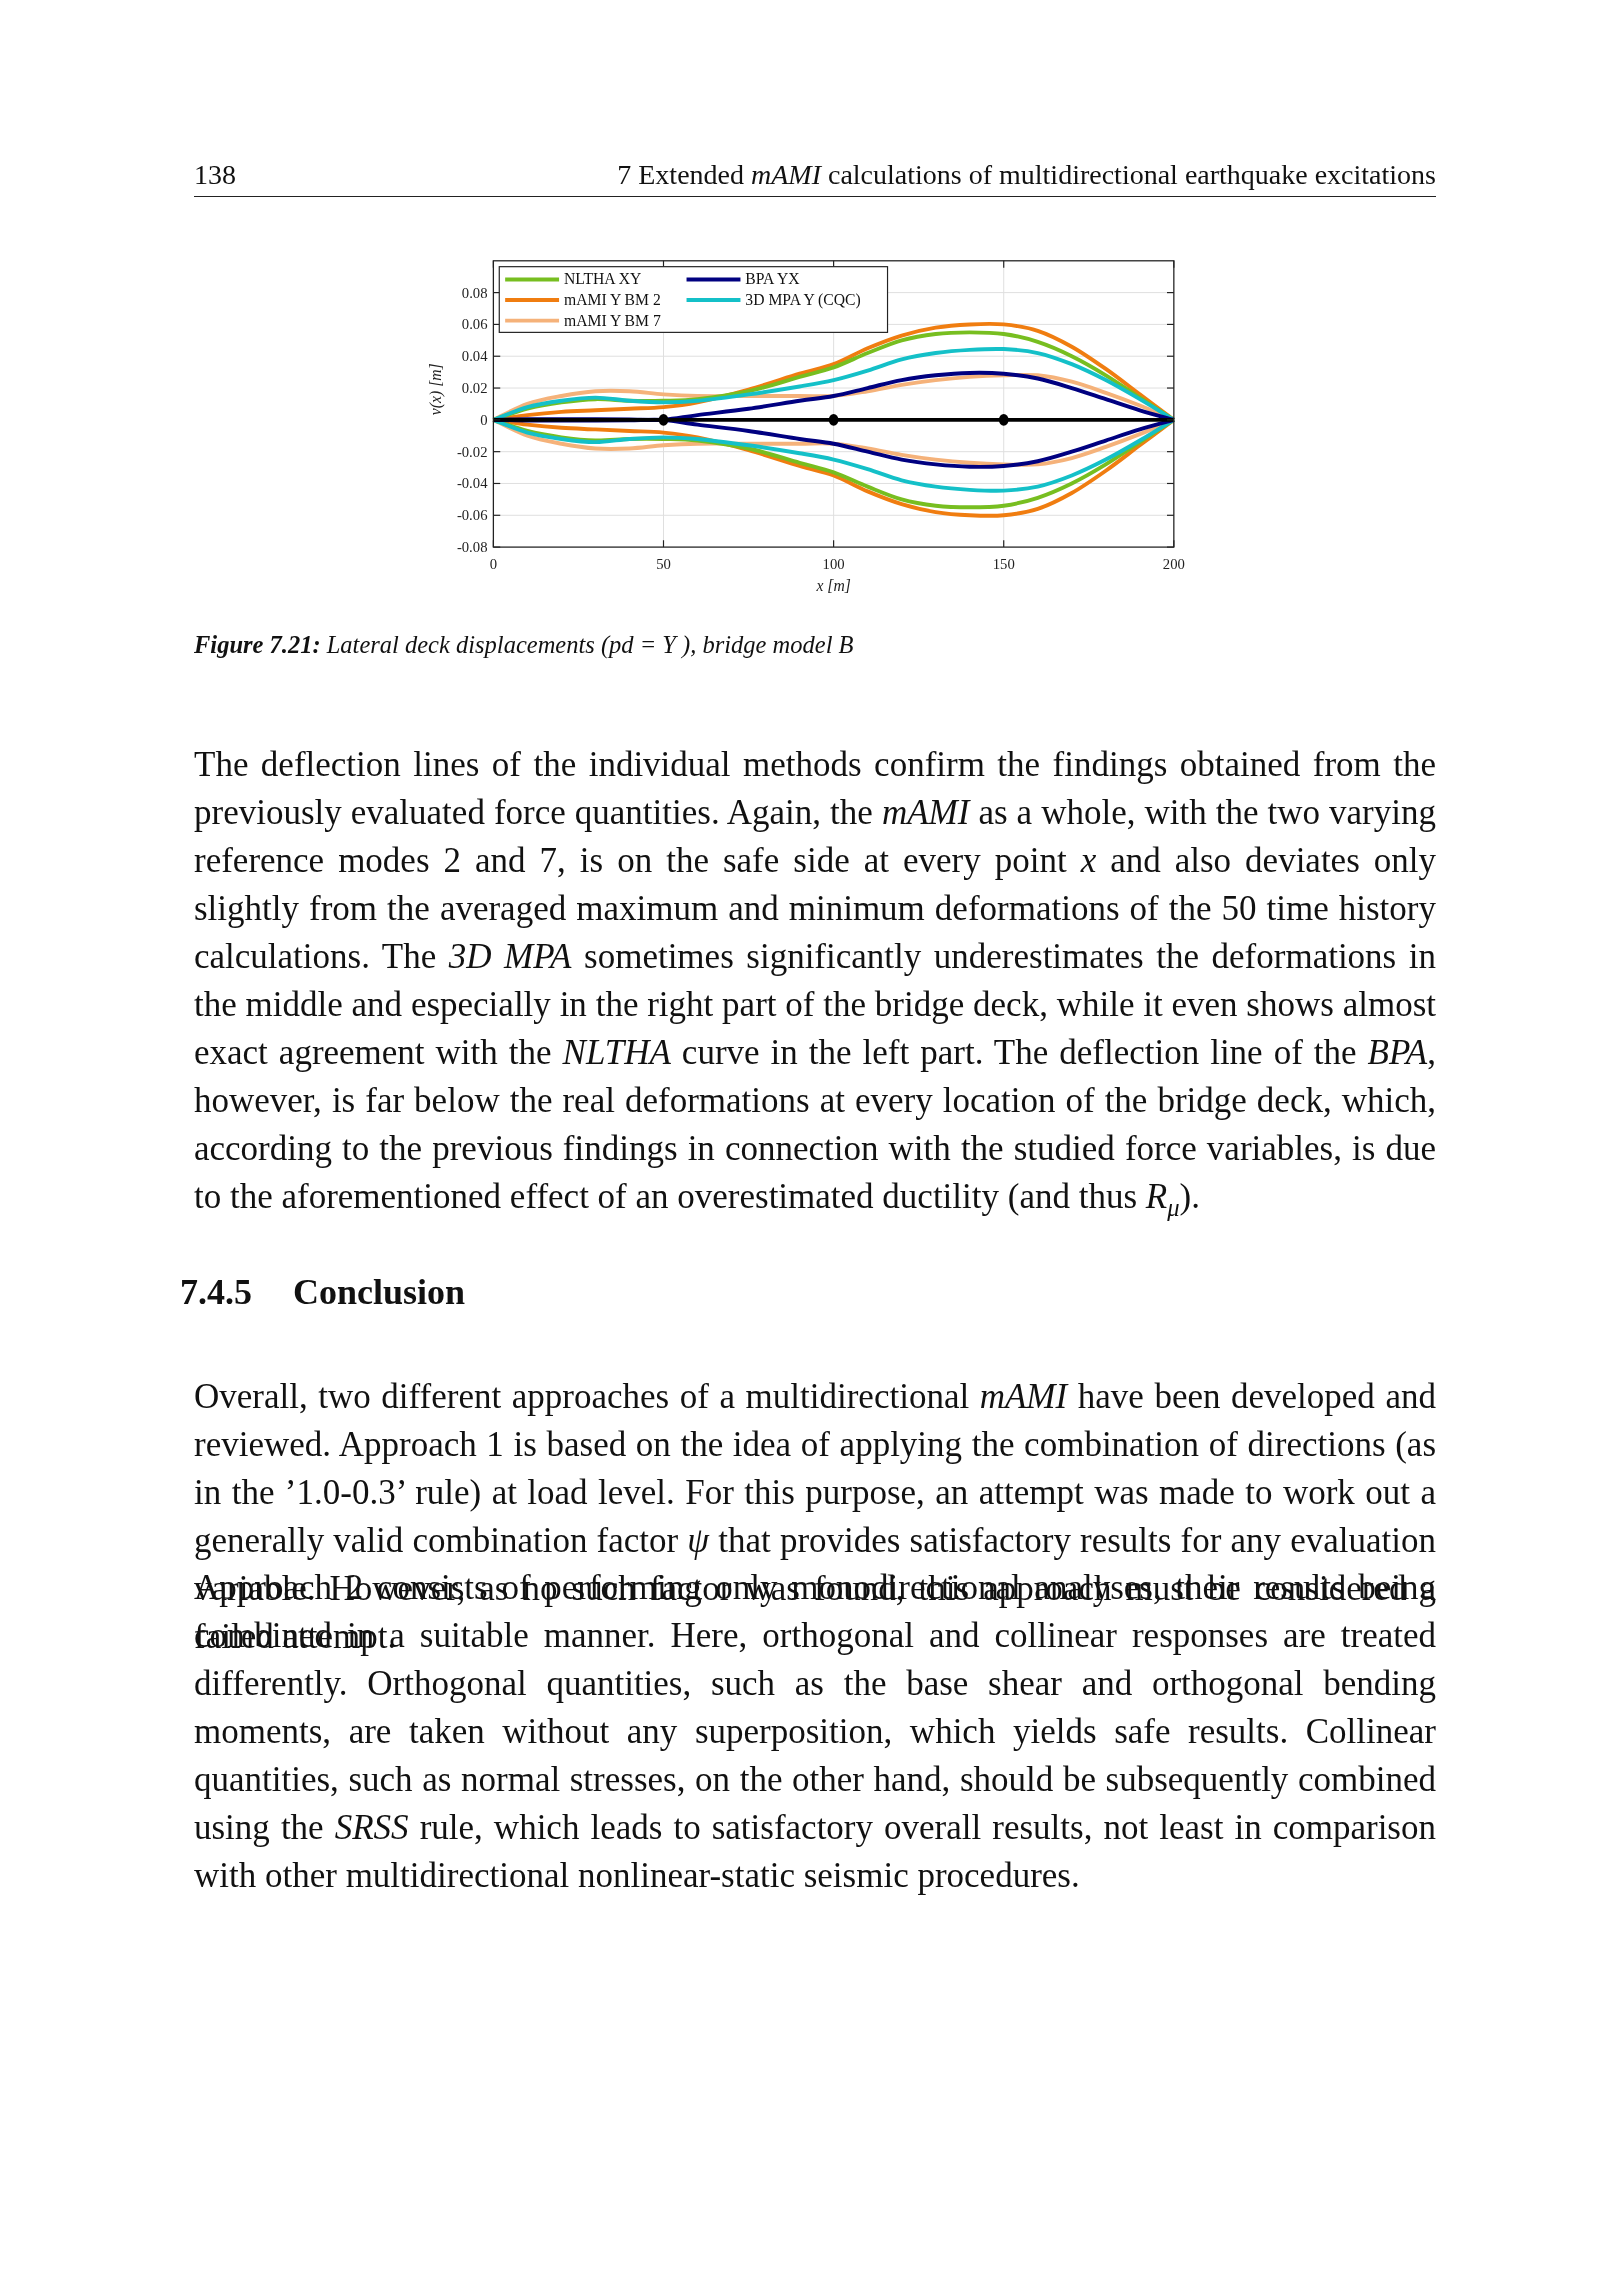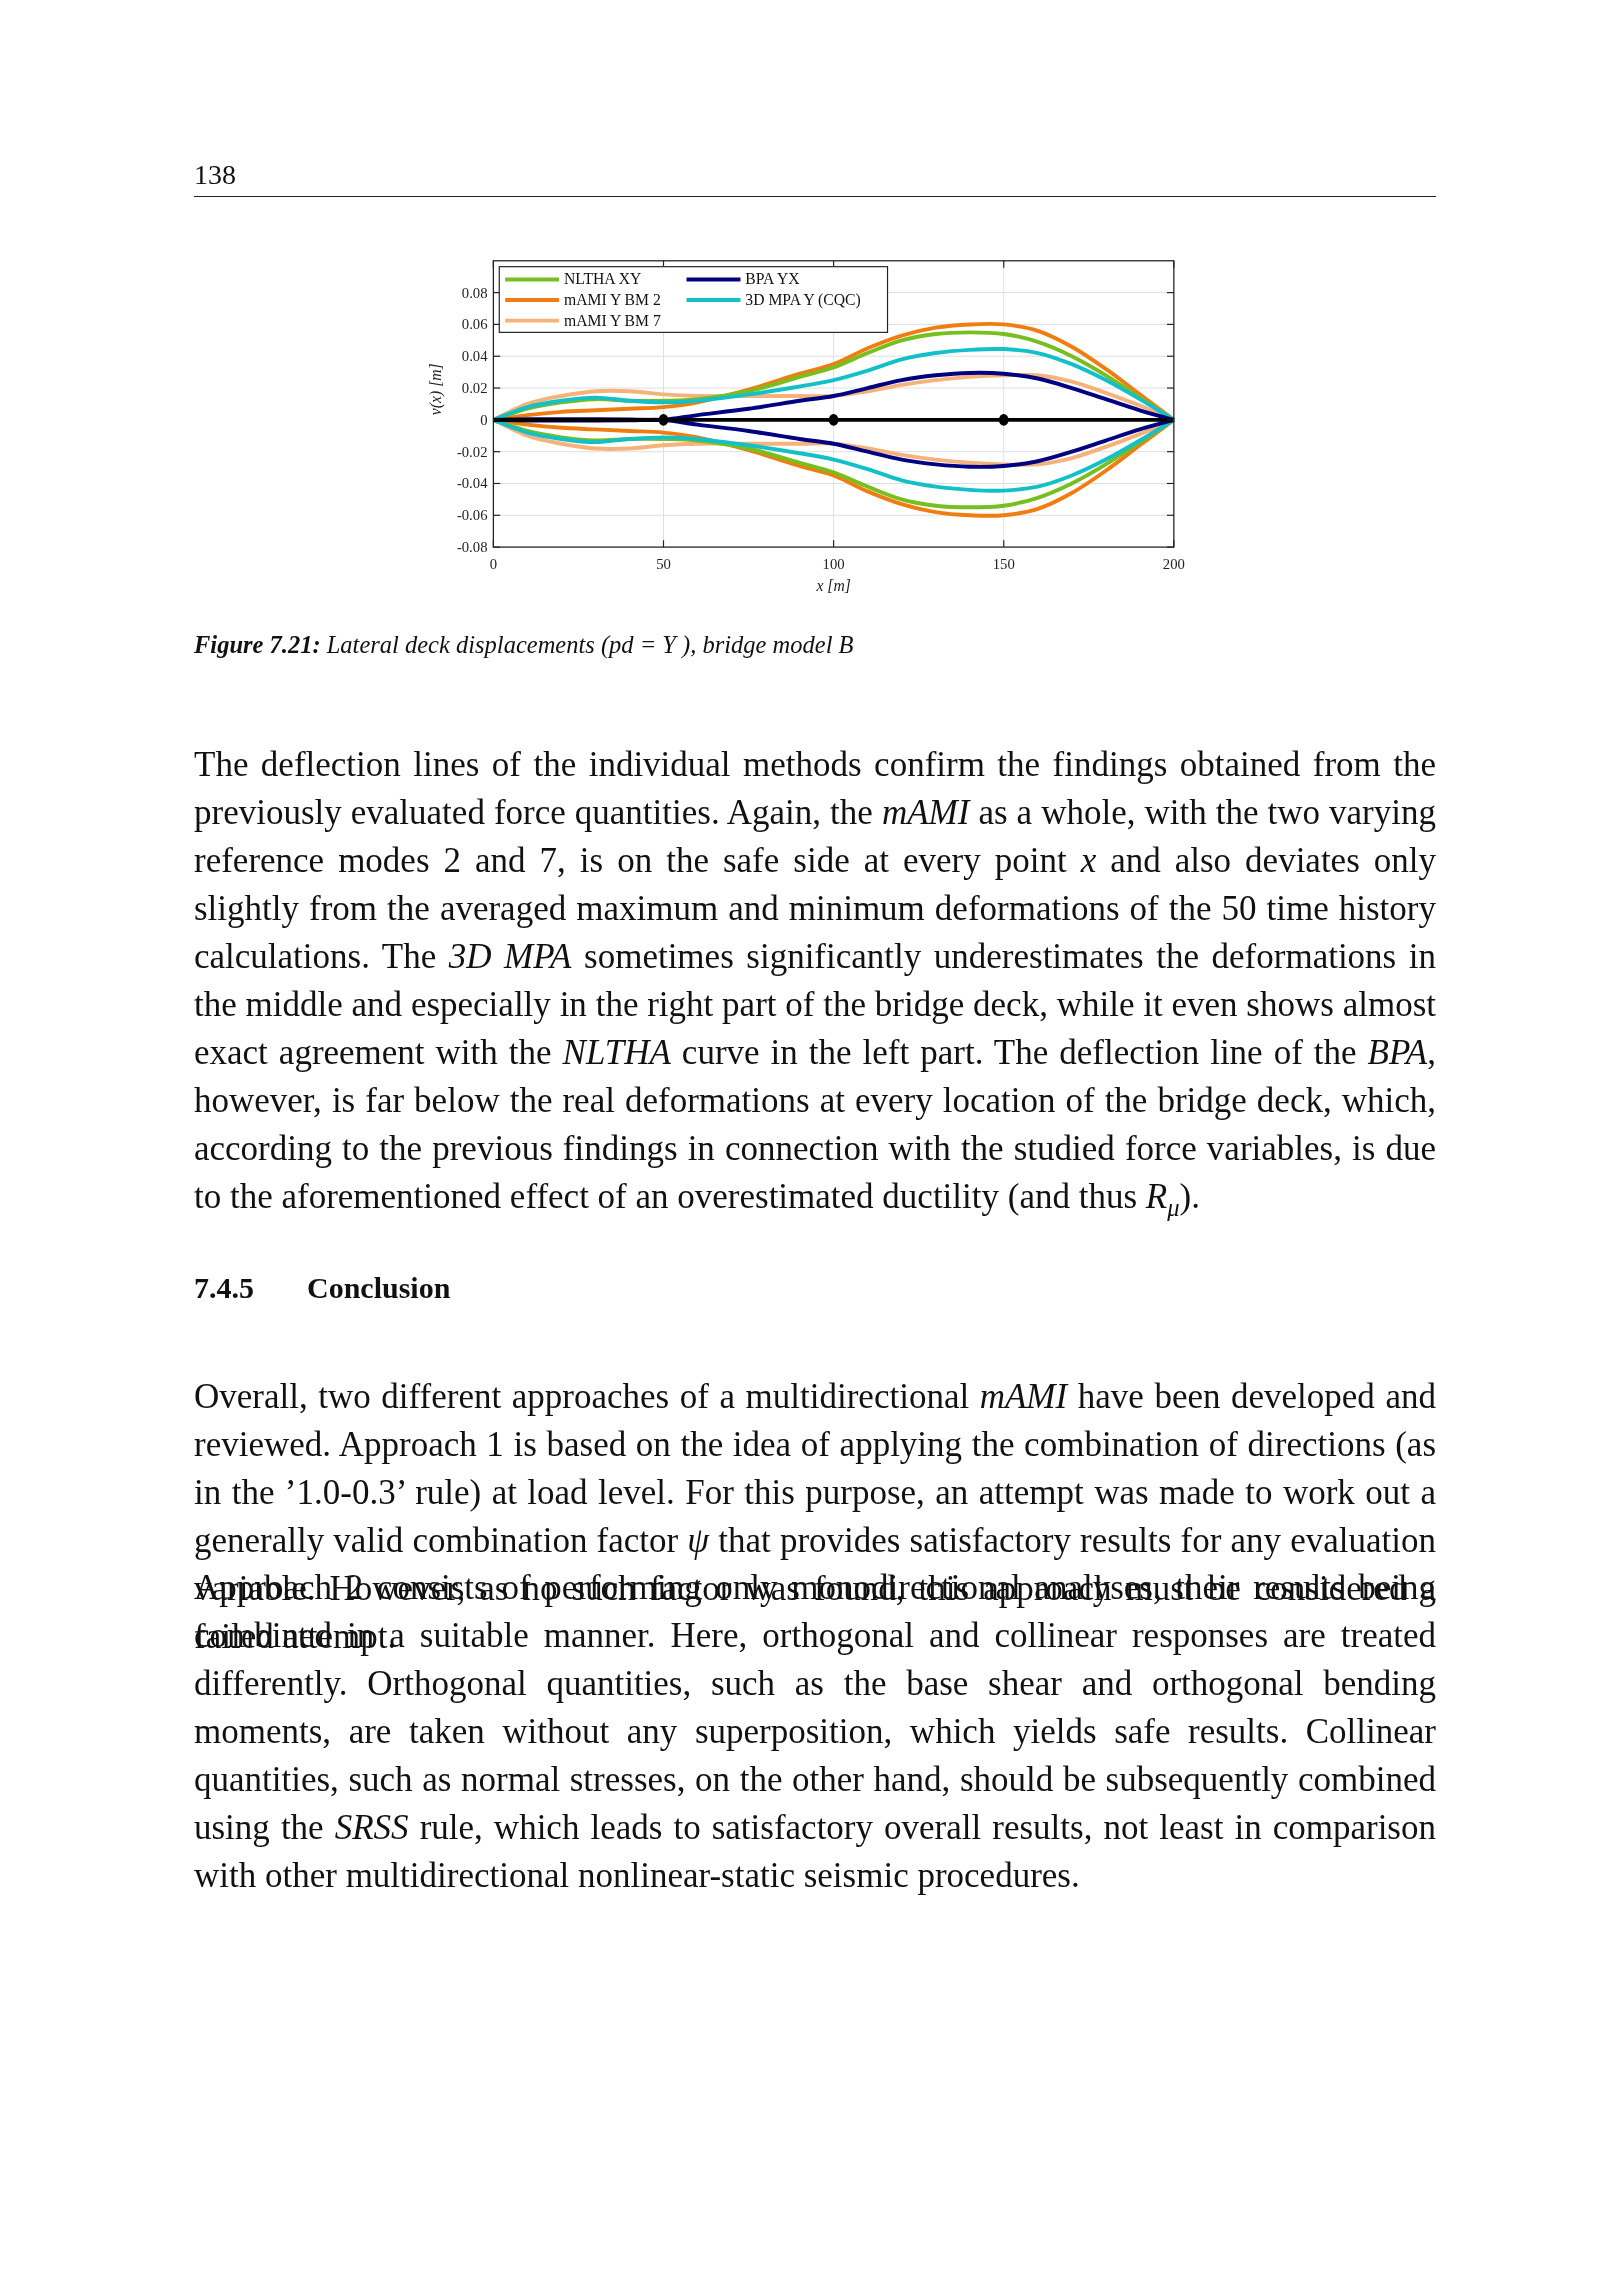--- a/index.html
+++ b/index.html
@@ -17,30 +17,31 @@
   .axis-label { font-family: "Liberation Serif", serif; font-size: 16px; fill: #222; }
   .legend-text { font-family: "Liberation Serif", serif; font-size: 16px; fill: #111; }
 
   .caption { position: absolute; left: 194px; width: 1242px; top: 631px; text-align: left;
              font-family: "Liberation Serif", serif; font-size: 24.5px; font-style: italic; }
   .caption b { font-weight: bold; }
 
   .body-text { position: absolute; left: 194px; width: 1242px; font-family: "Liberation Serif", serif;
                font-size: 35px; line-height: 48px; text-align: justify; }
   .para { margin: 0; }
-  .section-heading { position: absolute; left: 194px; top: 1271px; font-family: "Liberation Serif", serif;
-                     font-size: 30px; font-weight: bold; white-space: nowrap; }
+  .section-heading { position: absolute; left: 180px; top: 1271px; font-family: "Liberation Serif", serif;
+                     font-size: 36px; font-weight: bold; white-space: nowrap; }
   .section-number { display: inline-block; width: 113px; }
   sub { font-size: 0.7em; }
 </style>
 </head>
 <body>
 
 <div class="page-header">
   <span class="page-number">138</span>
+  <span class="running-head"><span>7 Extended </span><em>mAMI</em><span> calculations of multidirectional earthquake excitations</span></span>
 </div>
 <div class="header-rule"></div>
 
 <svg id="chart" width="804" height="363" viewBox="0 0 820 370" xmlns="http://www.w3.org/2000/svg">
   <g id="grid">
       <rect x="83" y="16" width="694" height="292" fill="#fff"></rect>
       <line x1="256.5" x2="256.5" y1="16" y2="308" stroke="#dedede" stroke-width="1"></line>
       <line x1="430" x2="430" y1="16" y2="308" stroke="#dedede" stroke-width="1"></line>
       <line x1="603.5" x2="603.5" y1="16" y2="308" stroke="#dedede" stroke-width="1"></line>
       <line x1="83" x2="777" y1="275.55555555555554" y2="275.55555555555554" stroke="#dedede" stroke-width="1"></line>

